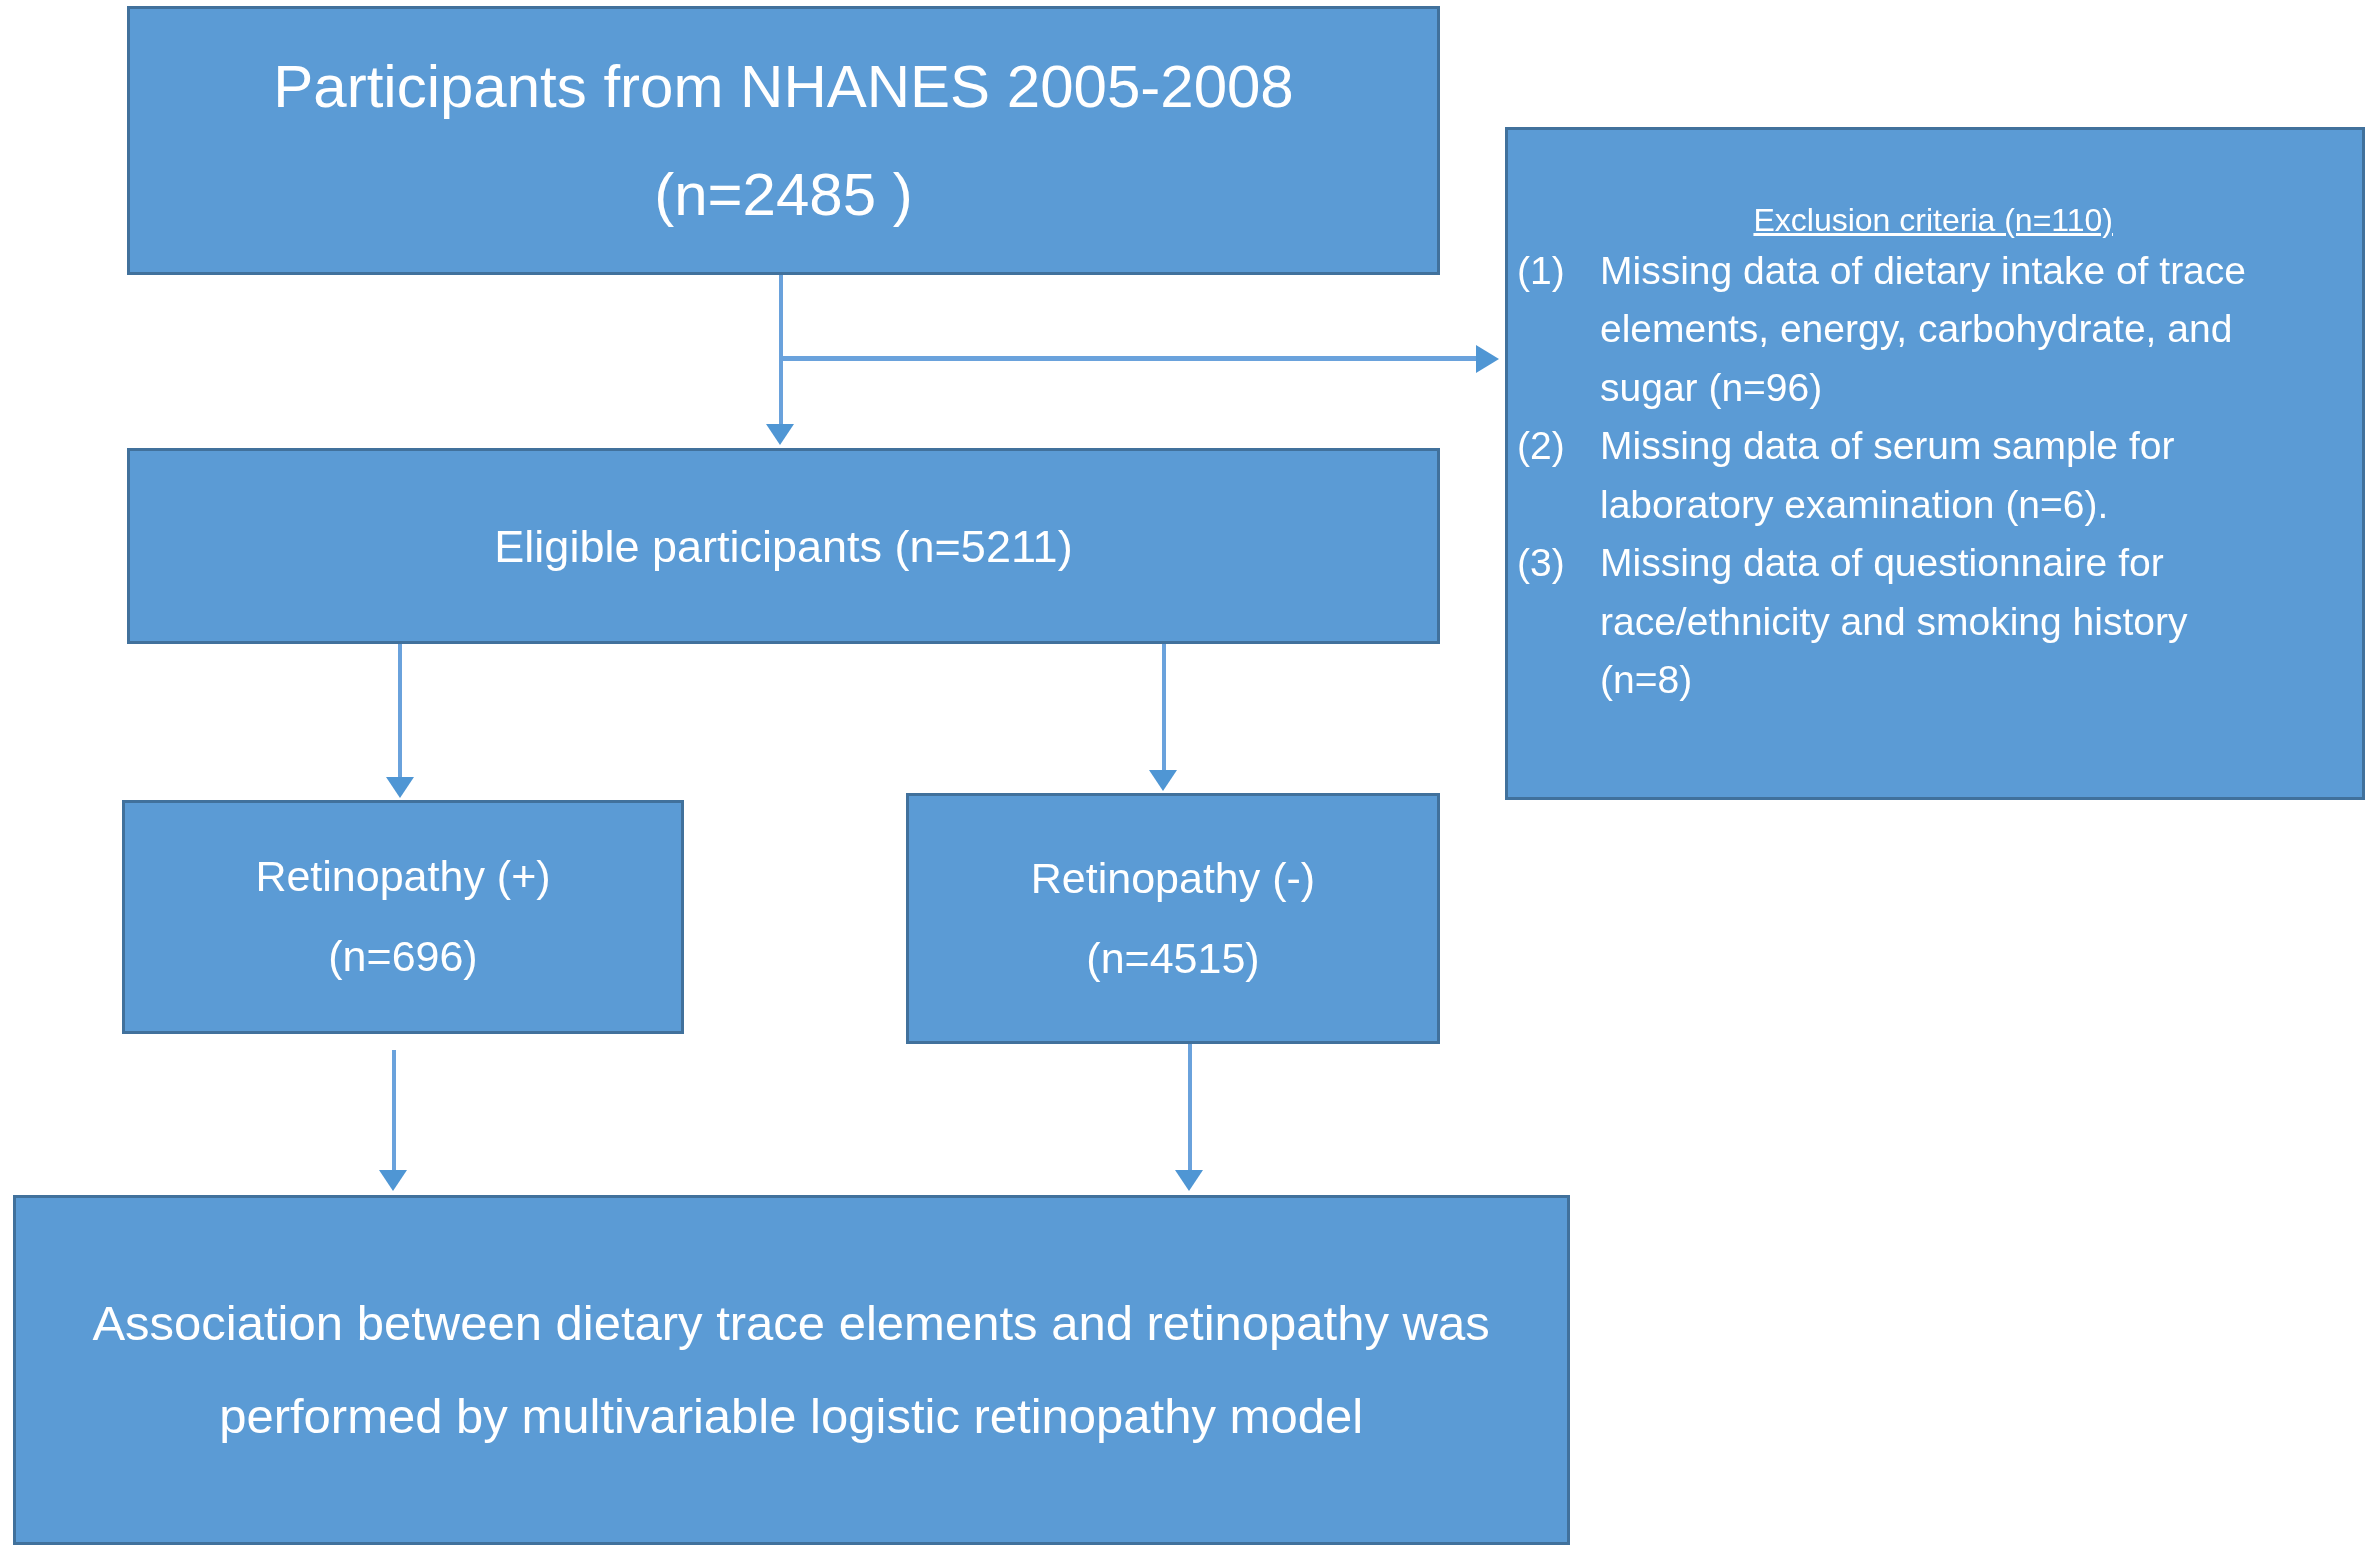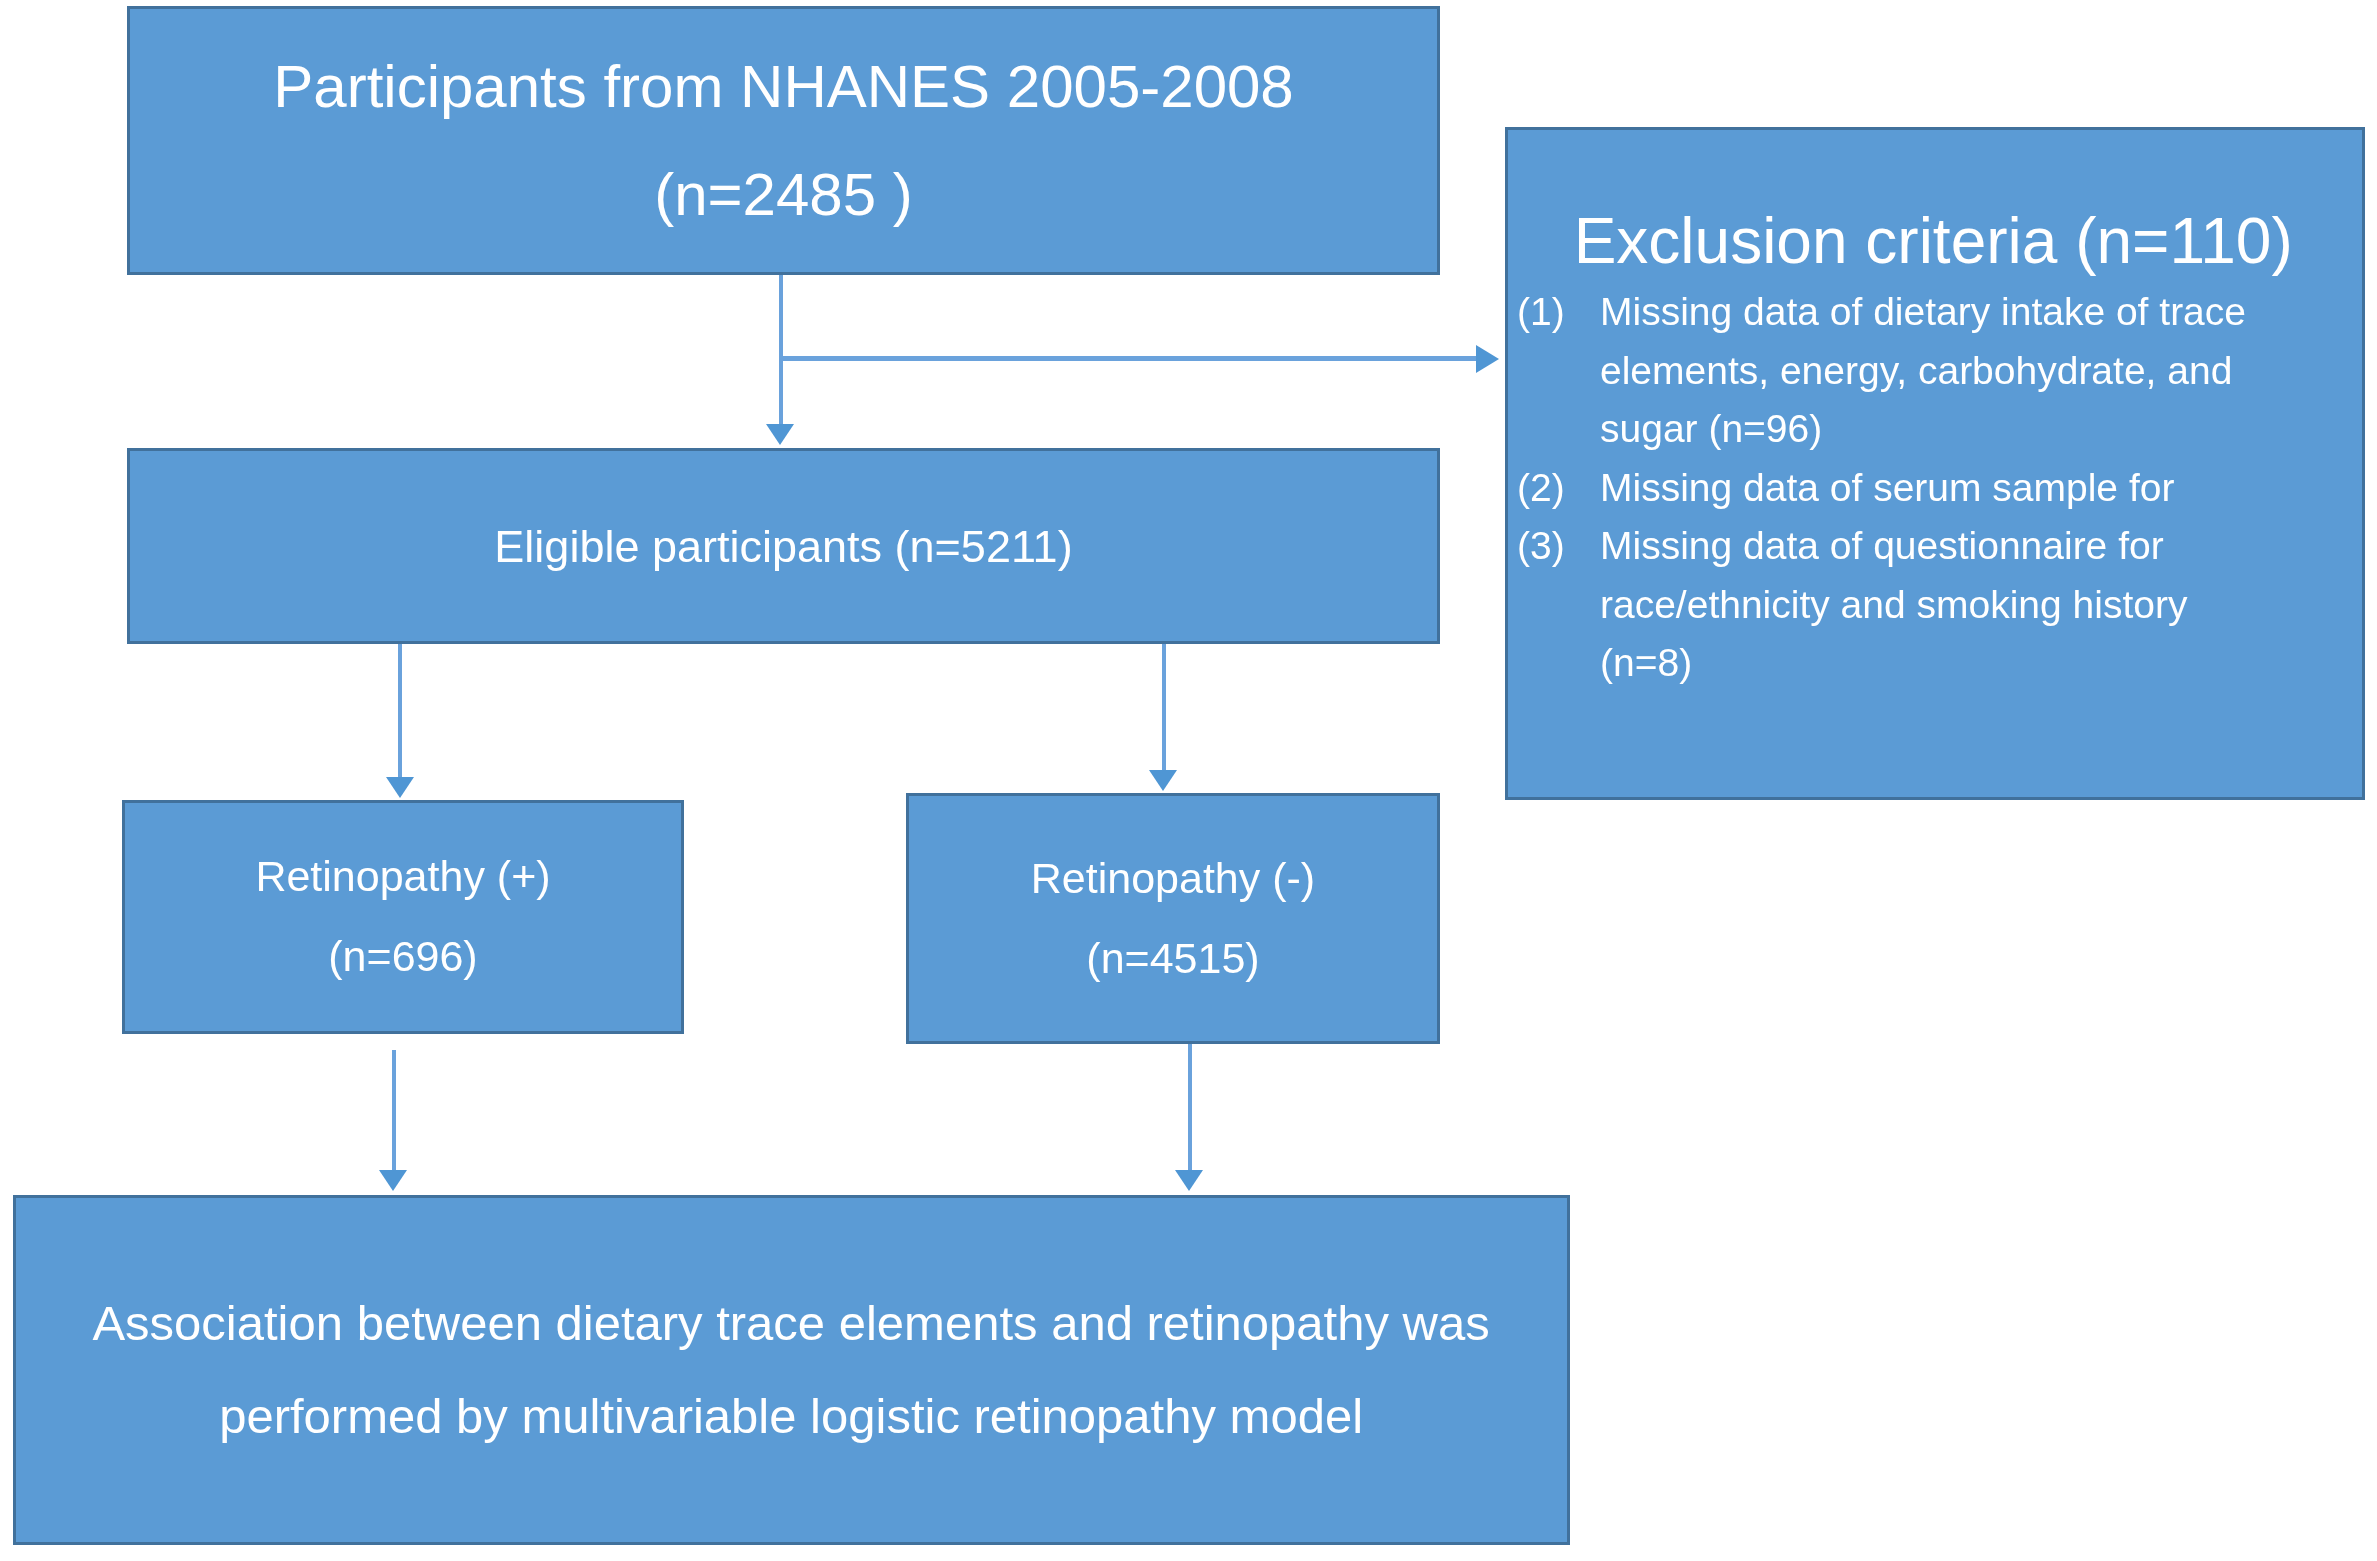--- a/index.html
+++ b/index.html
@@ -41,23 +41,24 @@
 
   .box-exclusion {
     left: 1505px; top: 127px; width: 860px; height: 673px;
     justify-content: flex-start;
     align-items: stretch;
     text-align: left;
     padding: 70px 12.6px 0 9px;
   }
   .excl-title {
     text-align: center;
-    font-size: 64px;
+    font-size: 32px;
     line-height: 1.3;
     white-space: nowrap;
+    text-decoration: underline;
   }
   .excl-item { display: flex; font-size: 39px; line-height: 1.5; }
   .excl-num  { flex: 0 0 83px; }
   .excl-text { flex: 1; }
   .excl-text .bline { display: block; white-space: nowrap; }
 
   .connector { position: absolute; background: var(--arrow-line); }
   .arrowhead-down {
     position: absolute; width: 0; height: 0;
     border-left: 14.4px solid transparent;
@@ -90,20 +91,21 @@
         <span class="bline">Missing data of dietary intake of trace</span>
         <span class="bline">elements, energy, carbohydrate, and</span>
         <span class="bline">sugar (n=96)</span>
       </span>
     </div>
 
     <div class="excl-item">
       <span class="excl-num">(2)</span>
       <span class="excl-text">
         <span class="bline">Missing data of serum sample for</span>
+        <span class="bline">laboratory examination (n=6).</span>
       </span>
     </div>
 
     <div class="excl-item">
       <span class="excl-num">(3)</span>
       <span class="excl-text">
         <span class="bline">Missing data of questionnaire for</span>
         <span class="bline">race/ethnicity and smoking history</span>
         <span class="bline">(n=8)</span>
       </span>

